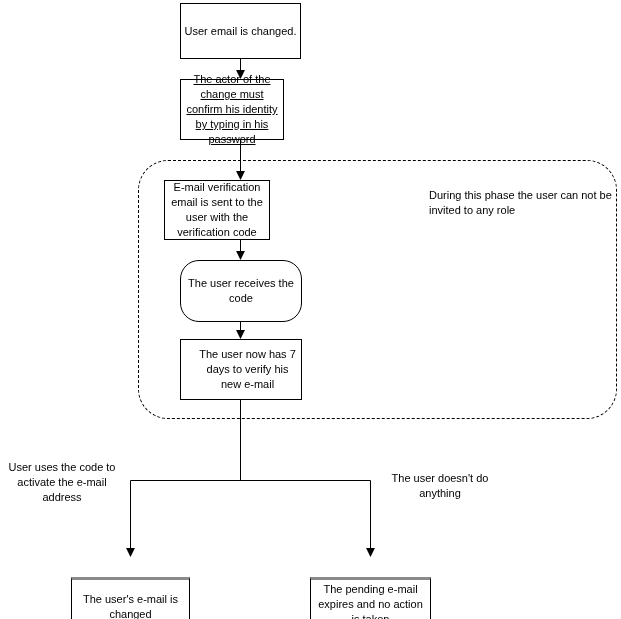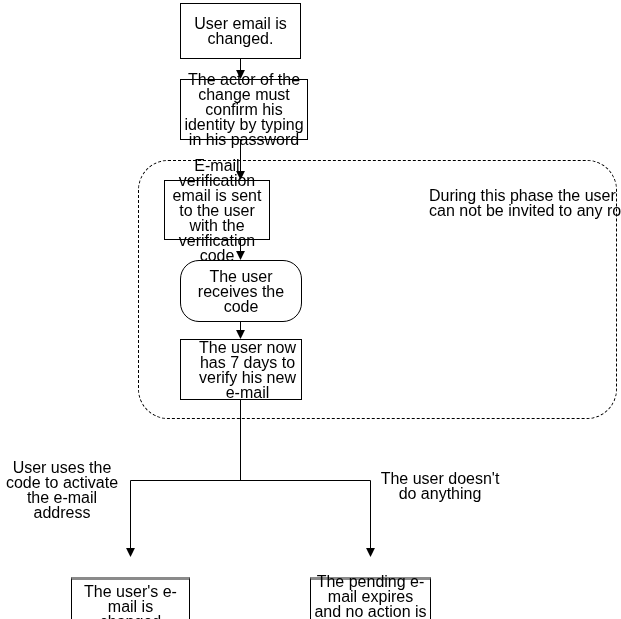--- a/index.html
+++ b/index.html
@@ -6,21 +6,21 @@
     margin: 0;
     padding: 0;
     background: #ffffff;
   }
   #canvas {
     position: relative;
     width: 621px;
     height: 619px;
     background: #ffffff;
     font-family: "Liberation Sans", sans-serif;
-    font-size: 16px;
+    font-size: 11px;
     line-height: 15px;
     color: #000000;
     overflow: hidden;
   }
   .node {
     position: absolute;
     background: #ffffff;
     border: 1px solid #000000;
     display: flex;
     align-items: center;
@@ -54,21 +54,21 @@
     position: absolute;
     left: 0;
     top: 0;
     width: 621px;
     height: 619px;
     z-index: 2;
     pointer-events: none;
   }
   
   #n0 { left: 180px; top: 3px;   width: 121px; height: 56px; }
-  #n1 { left: 180px; top: 79px;  width: 128px; height: 61px; }
+  #n1 { left: 180px; top: 79px;  width: 104px; height: 61px; text-decoration: underline; }
   #n2 { left: 164px; top: 180px; width: 106px; height: 60px; }
   #n3 { left: 180px; top: 260px; width: 122px; height: 62px; border-radius: 19px; }
   #n4 { left: 180px; top: 339px; width: 122px; height: 61px; padding-left: 16px; }
   #n5 { left: 71px;  top: 557px; width: 119px; height: 57px; }
   #n6 { left: 310px; top: 557px; width: 121px; height: 52px; }
   
   #phase-note   { left: 390px; top: 188px; width: 212px; text-align: left; margin-left: 39px; }
   #left-label   { left: 1px;   top: 460px; width: 122px; }
   #right-label  { left: 380px; top: 471px; width: 120px; }
 </style>

